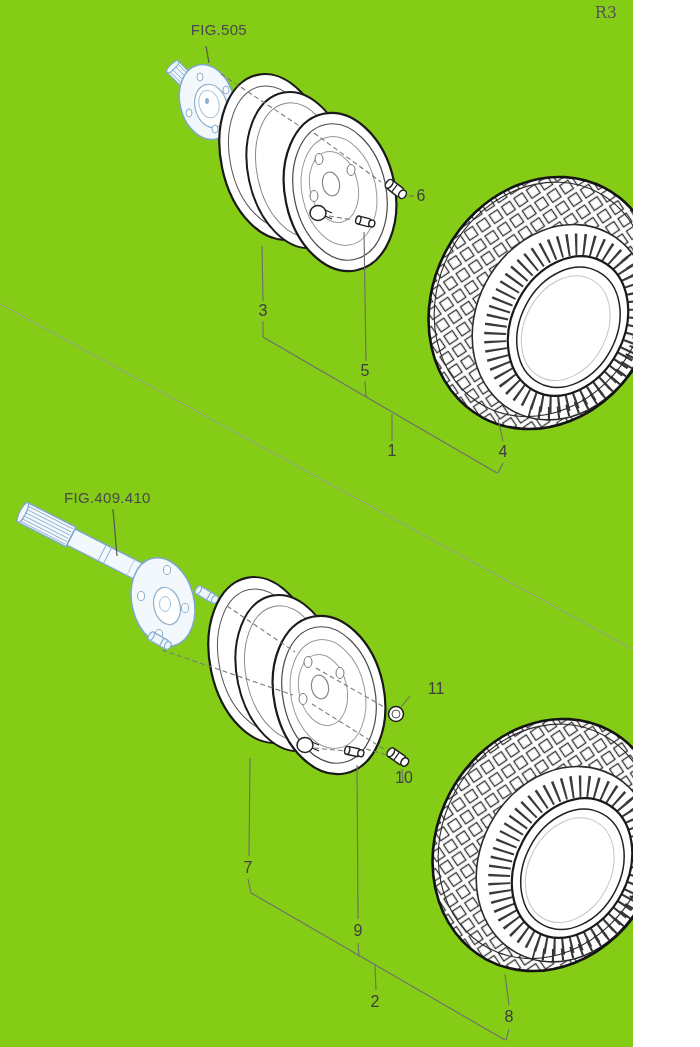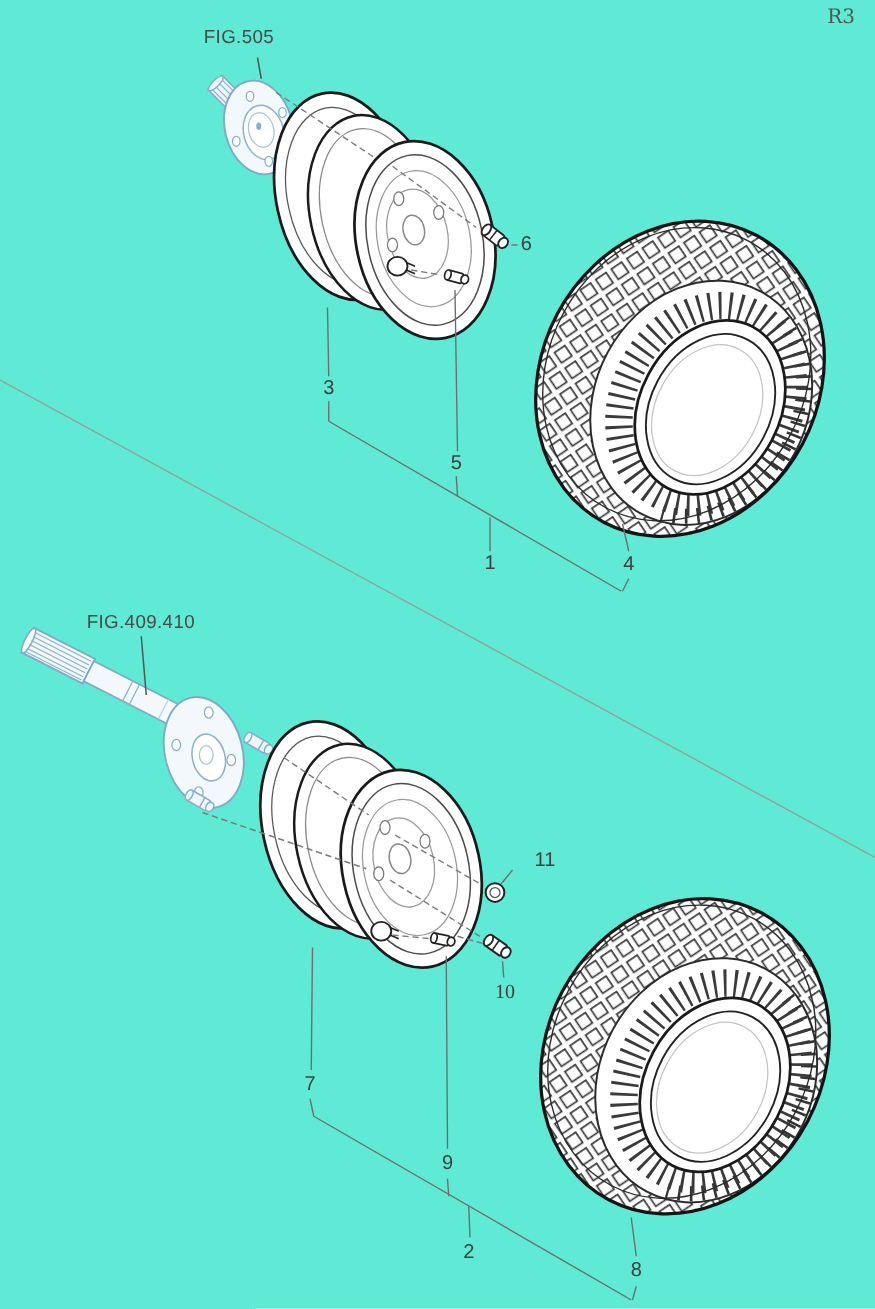--- a/index.html
+++ b/index.html
@@ -1,16 +1,16 @@
 <!DOCTYPE html>
 <html><head>
 <meta charset="utf-8">
 <style>
   html,body{margin:0;padding:0;background:#fff;}
-  #stage{position:relative;width:700px;height:1047px;background:#5eead4;overflow:hidden;
+  #stage{position:relative;width:633px;height:1047px;background:#84cc16;overflow:hidden;
          font-family:"Liberation Sans",sans-serif;}
   #art{position:absolute;left:0;top:0;}
   .lbl{position:absolute;color:#3f3f3f;font-size:16px;line-height:1;
        transform:translate(-50%,-50%);user-select:none;}
   .figref{position:absolute;color:#4a4a4a;font-size:15px;line-height:1;letter-spacing:.3px;}
   .corner{position:absolute;top:3px;right:16px;color:#555;font-size:16px;
           font-family:"DejaVu Serif",serif;}
 </style>
 </head>
 <body>
@@ -209,28 +209,28 @@
   </g>
 
   <g stroke="#555" stroke-width="1.2" fill="none">
     <line x1="206" y1="46" x2="209" y2="63"></line>
     <line x1="113" y1="509" x2="117" y2="556"></line>
   </g>
 </svg>
 
   <div class="corner">R3</div>
 
-  <div class="figref" style="left:163px;top:22px;width:84px;text-align:left;">FIG.505</div>
-
-  <div class="figref" style="left:64px;top:490px;width:92px;text-align:right;">FIG.409.410</div>
+  <div class="figref" style="left:163px;top:22px;width:84px;text-align:right;">FIG.505</div>
+
+  <div class="figref" style="left:64px;top:490px;width:92px;text-align:left;">FIG.409.410</div>
 
   <div class="lbl" style="left:392px;top:451px;">1</div>
   <div class="lbl" style="left:375px;top:1002px;">2</div>
   <div class="lbl" style="left:263px;top:311px;">3</div>
   <div class="lbl" style="left:503px;top:452px;">4</div>
   <div class="lbl" style="left:365px;top:371px;">5</div>
   <div class="lbl" style="left:421px;top:196px;">6</div>
   <div class="lbl" style="left:248px;top:868px;">7</div>
   <div class="lbl" style="left:509px;top:1017px;">8</div>
   <div class="lbl" style="left:358px;top:931px;">9</div>
-  <div class="lbl" style="left:404px;top:794px;font-family:Liberation Serif, serif;">10</div>
+  <div class="lbl" style="left:404px;top:778px;">10</div>
   <div class="lbl" style="left:417px;top:689px;margin-left:19px;">11</div>
 </div>
 
 </body></html>

